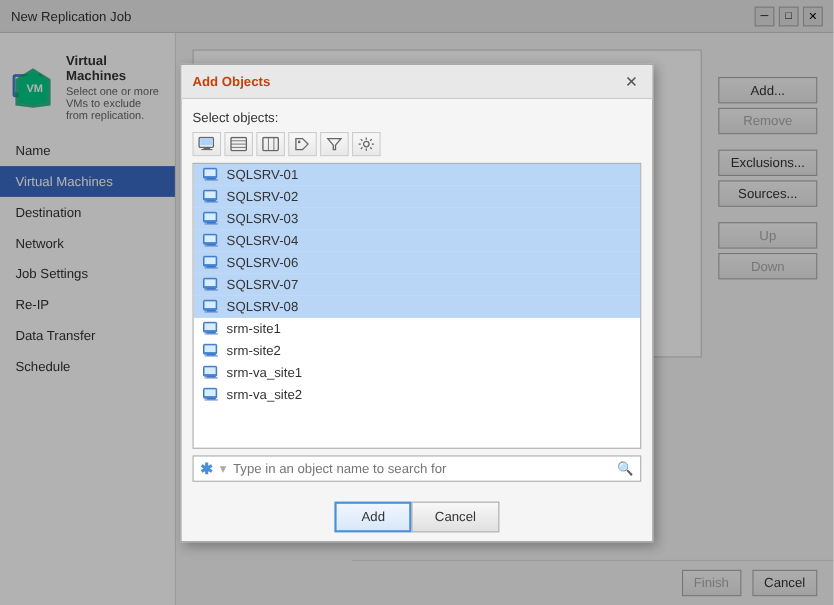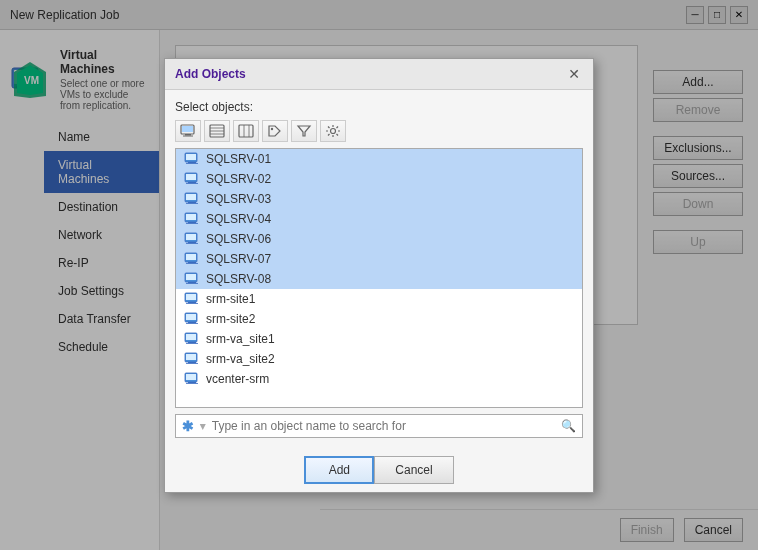--- a/index.html
+++ b/index.html
@@ -80,21 +80,20 @@
       font-weight: bold;
       color: #333;
     }
     .sidebar-subtitle {
       font-size: 10px;
       color: #666;
       margin-top: 2px;
     }
     .sidebar-nav {
       list-style: none;
-      margin-left: 44px;
     }
     .sidebar-nav li {
       padding: 7px 14px;
       cursor: pointer;
       font-size: 12px;
       color: #333;
     }
     .sidebar-nav li.active {
       background: #3a6bc4;
       color: #fff;
@@ -183,21 +182,21 @@
       background: #e8e8e8;
       border-bottom: 1px solid #ccc;
       padding: 6px 10px;
       display: flex;
       align-items: center;
       justify-content: space-between;
     }
     .dialog-title {
       font-size: 12px;
       font-weight: bold;
-      color: #4c1d95;
+      color: #c2410c;
     }
     .dialog-close {
       cursor: pointer;
       font-size: 14px;
       color: #555;
       width: 18px;
       height: 18px;
       display: flex;
       align-items: center;
       justify-content: center;
@@ -347,36 +346,36 @@
         <div>
           <div class="sidebar-title-text">Virtual Machines</div>
           <div class="sidebar-subtitle">Select one or more VMs to exclude from replication.</div>
         </div>
       </div>
       <ul class="sidebar-nav">
         <li>Name</li>
         <li class="active">Virtual Machines</li>
         <li>Destination</li>
         <li>Network</li>
+        <li>Job Settings</li>
         <li>Re-IP</li>
-        <li>Job Settings</li>
         <li>Data Transfer</li>
         <li>Schedule</li>
       </ul>
     </div>
 
     <div class="right-content">
 
       <div class="buttons-column">
         <button class="btn">Add...</button>
         <button class="btn" disabled="">Remove</button>
         <button class="btn" style="margin-top:10px;">Exclusions...</button>
         <button class="btn">Sources...</button>
+        <button class="btn" style="margin-top:10px;" disabled="">Up</button>
         <button class="btn" disabled="">Down</button>
-        <button class="btn" style="margin-top:10px;" disabled="">Up</button>
       </div>
 
       <div class="vm-list-area" style="width: calc(100% - 105px);">
       </div>
 
       <div style="margin-top: 6px; display: flex; align-items: center; gap: 10px;">
         <button class="btn" style="width: 90px;">Recalculate</button>
         <div>
           <div style="font-size:12px;color:#333;">Total size:</div>
           <div style="font-size:12px;color:#333;">0 B</div>
@@ -548,29 +547,20 @@
             </div>
             <div class="dialog-list-item">
               <svg width="16" height="16" viewBox="0 0 16 16" class="vm-icon">
       <rect x="1" y="2" width="12" height="9" rx="1" fill="#4a8fd8" stroke="#3a6bc0" stroke-width="0.8"></rect>
       <rect x="2" y="3" width="10" height="6" fill="#d8eeff"></rect>
       <rect x="4" y="11" width="8" height="1.2" fill="#3a6bc0"></rect>
       <rect x="2" y="12.2" width="12" height="0.8" fill="#3a6bc0"></rect>
     </svg>
               <span>srm-va_site2</span>
             </div>
-            <div class="dialog-list-item">
-              <svg width="16" height="16" viewBox="0 0 16 16" class="vm-icon">
-      <rect x="1" y="2" width="12" height="9" rx="1" fill="#4a8fd8" stroke="#3a6bc0" stroke-width="0.8"></rect>
-      <rect x="2" y="3" width="10" height="6" fill="#d8eeff"></rect>
-      <rect x="4" y="11" width="8" height="1.2" fill="#3a6bc0"></rect>
-      <rect x="2" y="12.2" width="12" height="0.8" fill="#3a6bc0"></rect>
-    </svg>
-              <span>vcenter-srm</span>
-            </div>
           </div>
 
         <div class="search-bar">
           <span class="search-icon-star">✱</span>
           <span class="search-separator">▾</span>
           <input class="search-input" type="text" placeholder="Type in an object name to search for" style="">
           <span class="search-btn">🔍</span>
         </div>
 
       </div>

